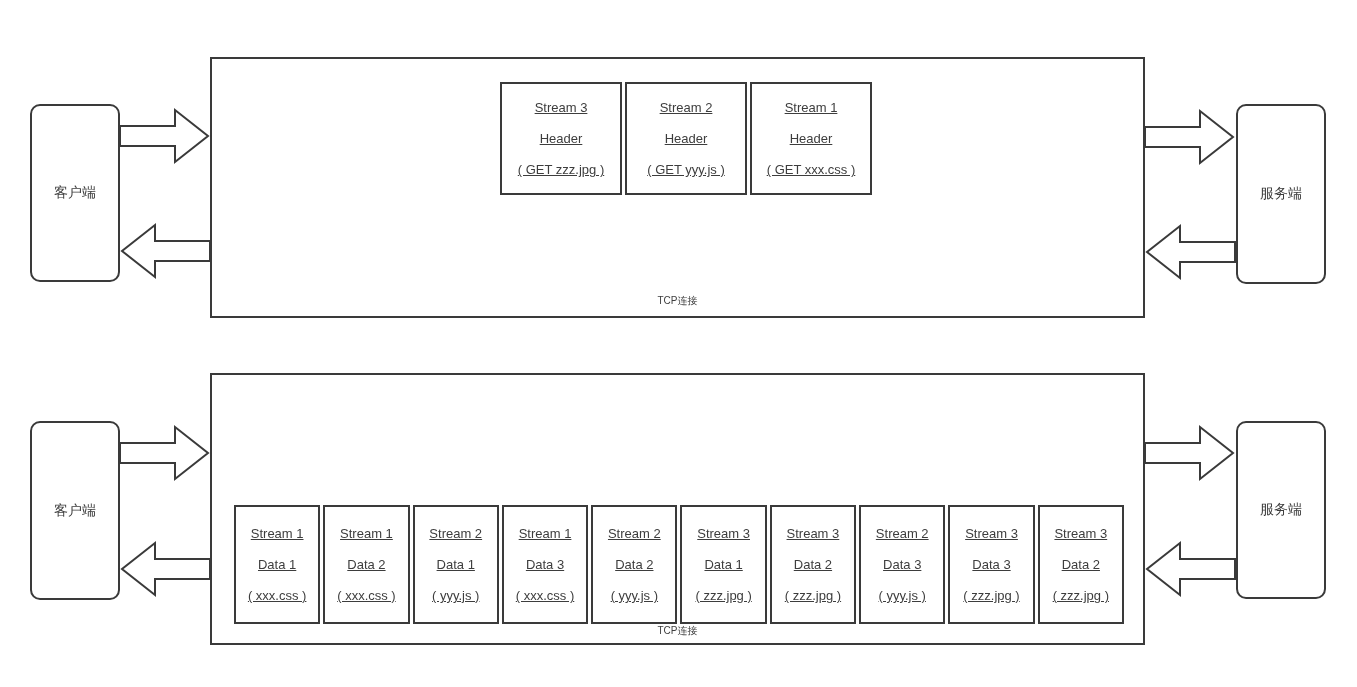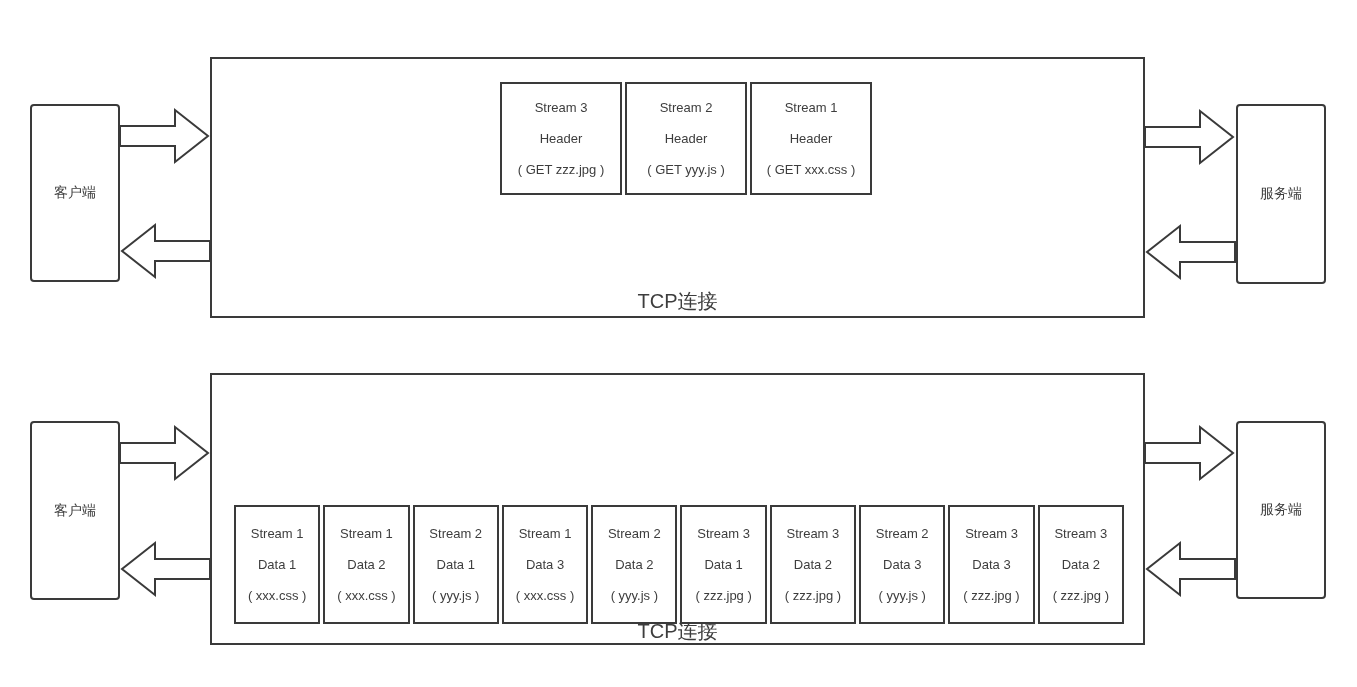--- a/index.html
+++ b/index.html
@@ -12,33 +12,33 @@
     color: #3d3d3d;
     overflow: hidden;
   }
   .box {
     position: absolute;
     box-sizing: border-box;
     border: 2px solid #3a3a3a;
     background: #ffffff;
   }
   .endpoint {
-    border-radius: 4px;
+    border-radius: 10px;
     display: flex;
     align-items: center;
     justify-content: center;
     font-size: 14px;
     z-index: 2;
   }
   .tcp-label {
     position: absolute;
     left: 0;
     right: 0;
     text-align: center;
-    font-size: 20px;
+    font-size: 10px;
     line-height: 18px;
   }
   .frame-row {
     position: absolute;
     display: flex;
     gap: 3px;
     box-sizing: border-box;
     z-index: 3;
   }
   .cell {
@@ -46,21 +46,21 @@
     box-sizing: border-box;
     border: 2px solid #3a3a3a;
     background: #ffffff;
     display: flex;
     flex-direction: column;
     justify-content: center;
     align-items: center;
     text-align: center;
     font-size: 13px;
   }
-  .cell p { margin: 7px 2px; line-height: 17px; }
+  .cell p { margin: 7px 2px; line-height: 17px; text-decoration: underline; }
   .data-row .cell p.file-line { max-width: 62px; }
   .arrow {
     position: absolute;
     width: 92px;
     height: 58px;
     z-index: 4;
   }
   .arrow svg { display: block; width: 92px; height: 58px; }
 
   

